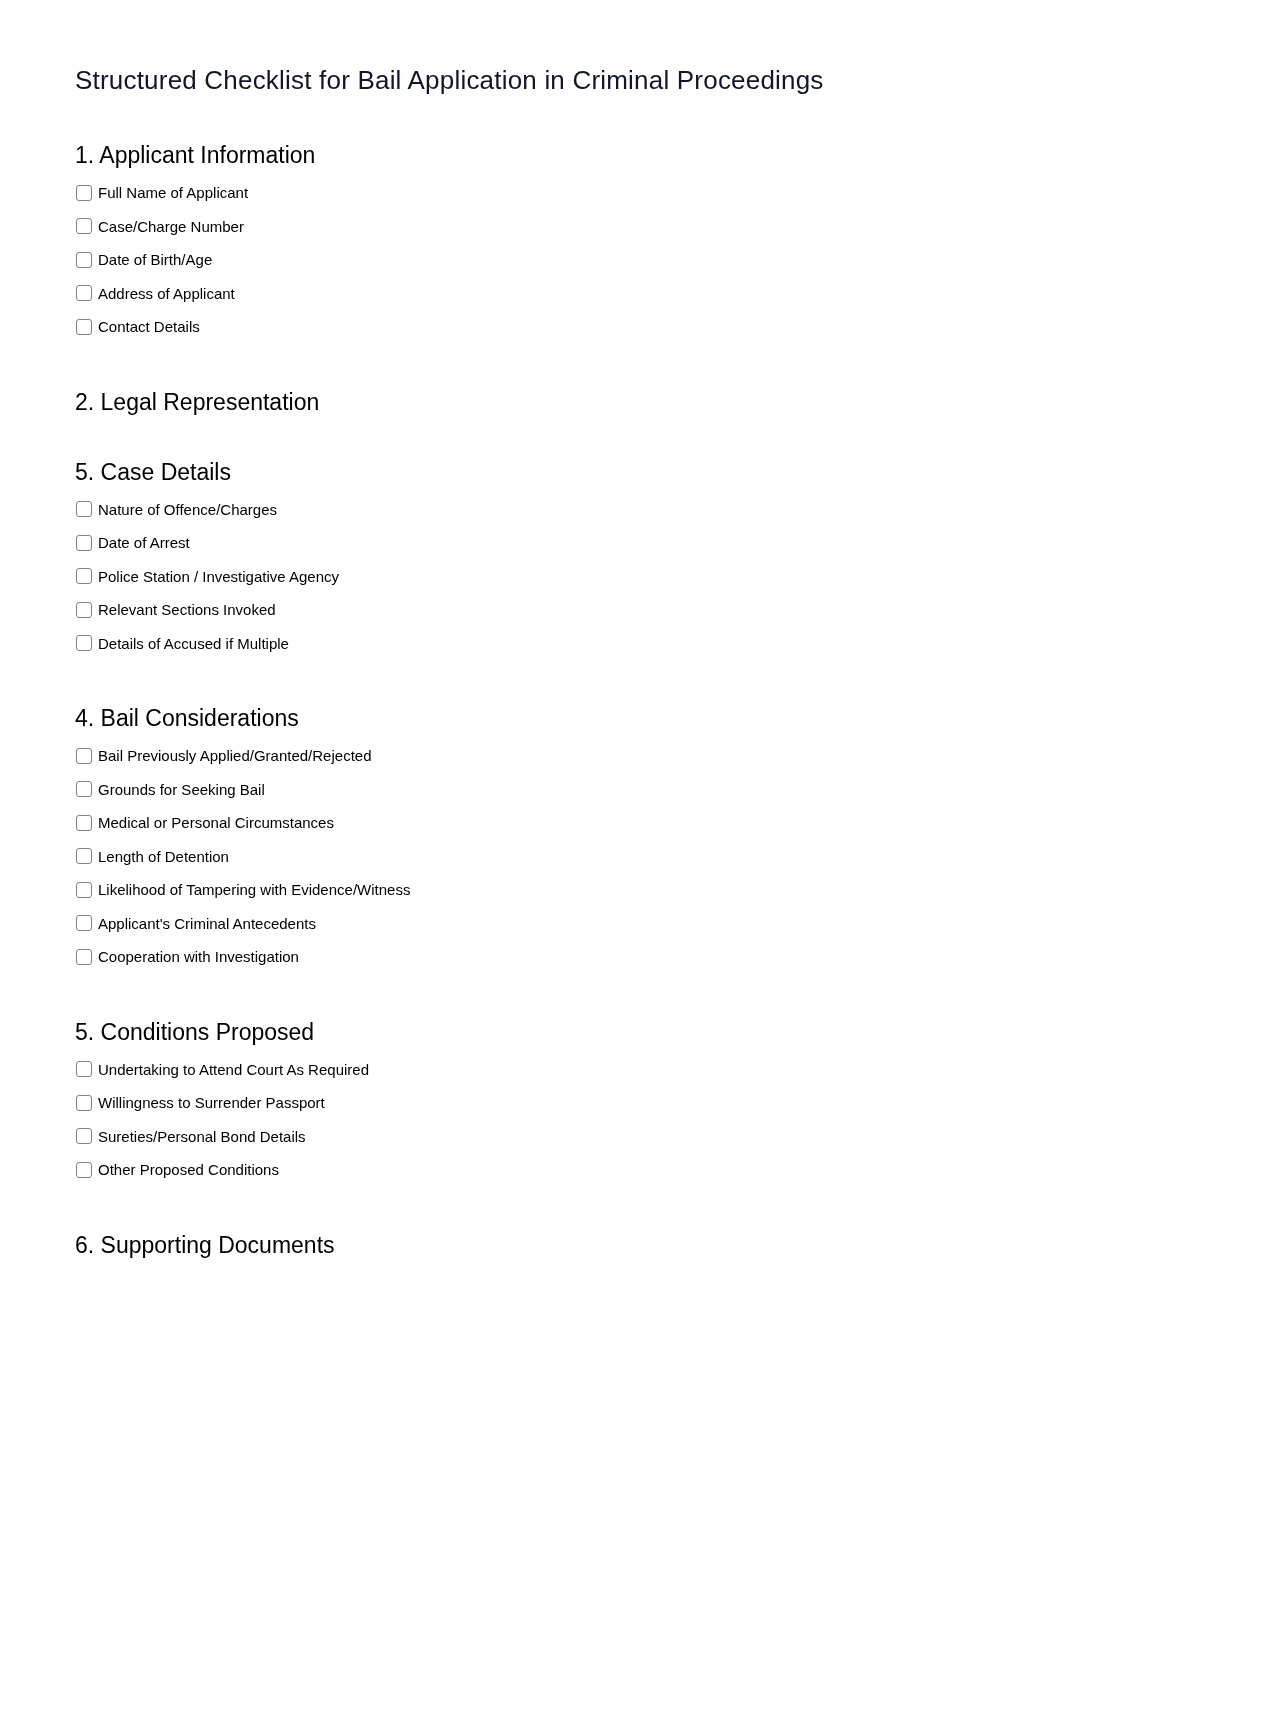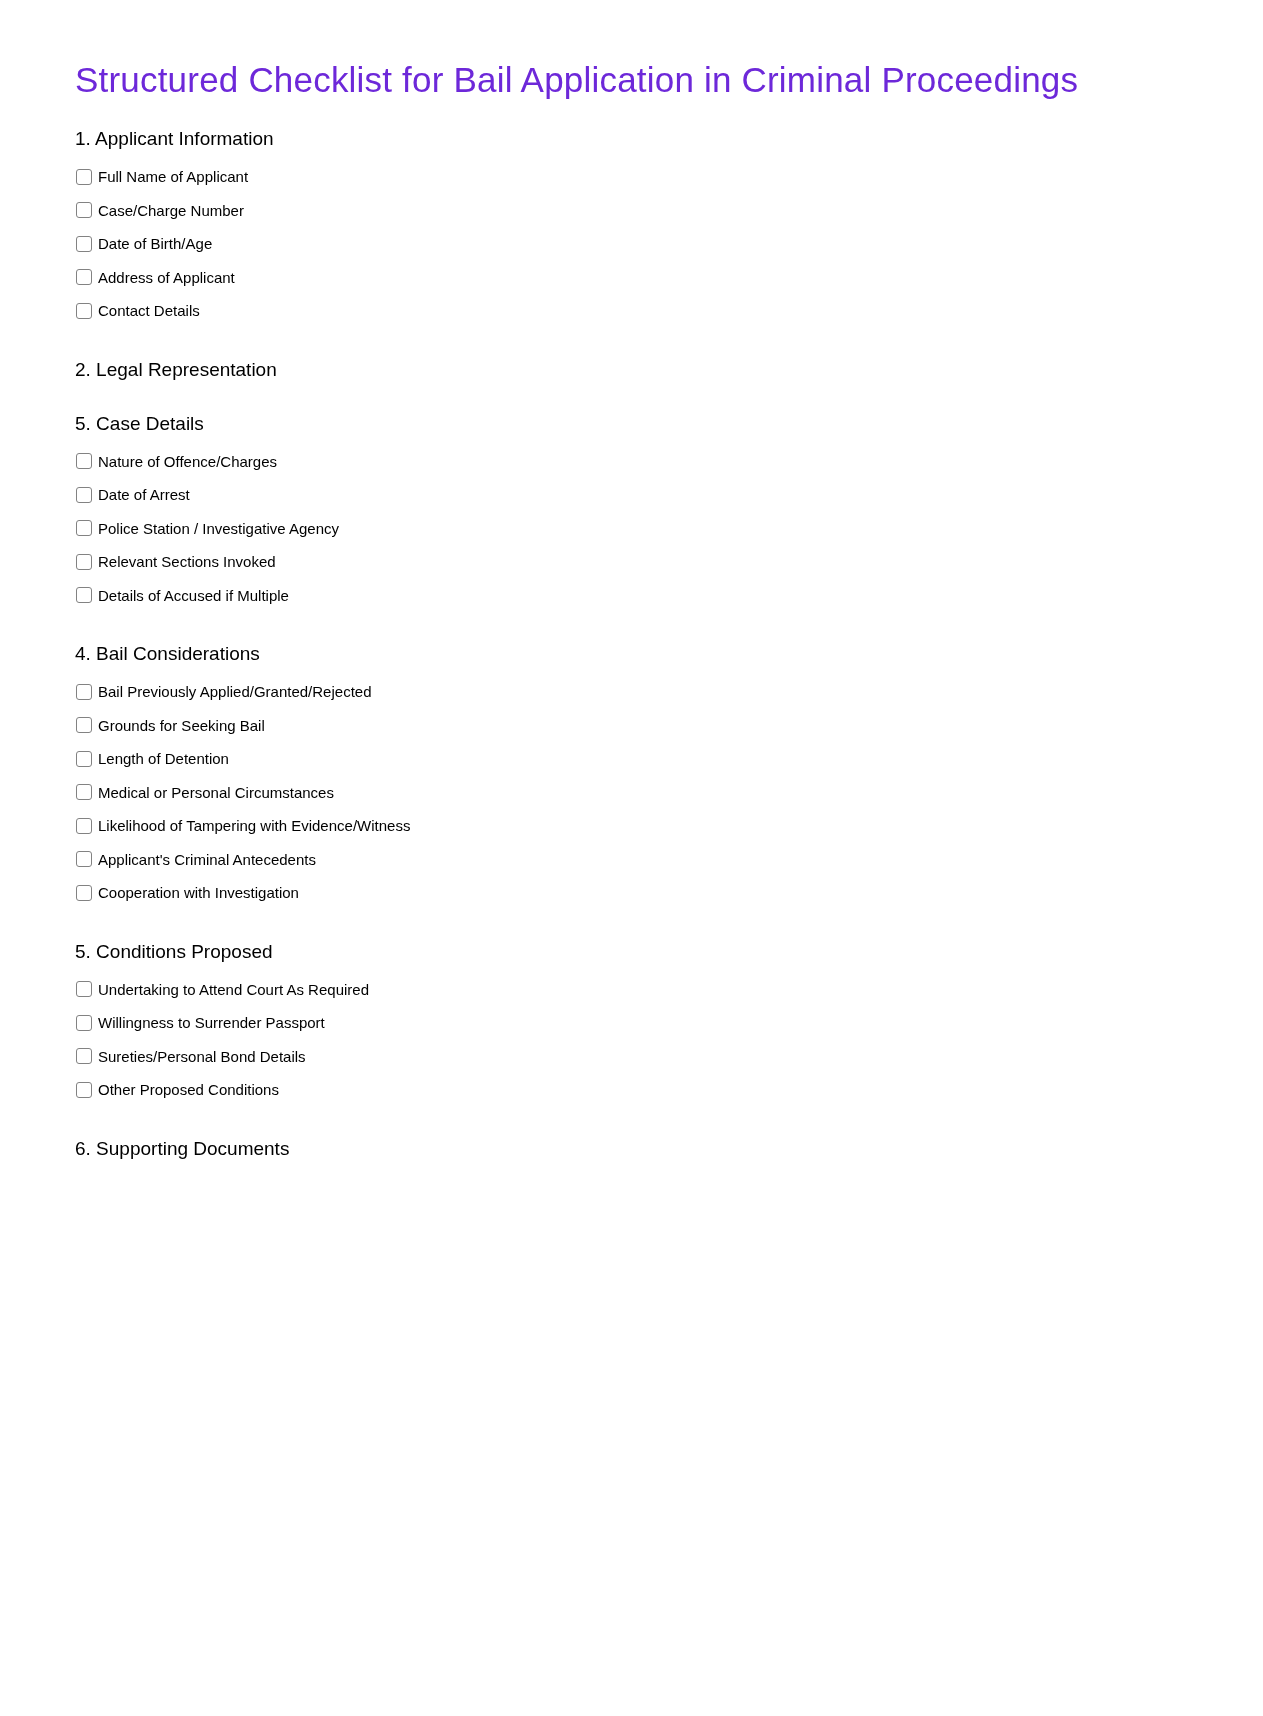--- a/index.html
+++ b/index.html
@@ -17,32 +17,32 @@
   }
   .content {
     position: absolute;
     left: 75px;
     top: 63px;
     width: 1120px;
     height: 1234px;   
     overflow: hidden;
   }
   h1.doc-title {
-    font-size: 35px;
+    font-size: 26px;
     font-weight: 400;
     line-height: 34px;
-    color: #6d28d9;
+    color: #0f172a;
     letter-spacing: 0.2px;
   }
   .section-heading {
-    font-size: 19px;
+    font-size: 23px;
     font-weight: 400;
     line-height: 24px;
     color: #000000;
-    margin-top: 30px;
+    margin-top: 46px;
   }
   .items { margin-top: 9px; }
   .item-row {
     display: flex;
     align-items: center;
     height: 33.5px;
   }
   .checkbox {
     width: 16px;
     height: 16px;
@@ -125,25 +125,25 @@
             <div class="item-row">
               <span class="checkbox" role="checkbox" aria-checked="false"></span>
               <span class="item-label">Bail Previously Applied/Granted/Rejected</span>
             </div>
             <div class="item-row">
               <span class="checkbox" role="checkbox" aria-checked="false"></span>
               <span class="item-label">Grounds for Seeking Bail</span>
             </div>
             <div class="item-row">
               <span class="checkbox" role="checkbox" aria-checked="false"></span>
-              <span class="item-label">Length of Detention</span>
+              <span class="item-label">Medical or Personal Circumstances</span>
             </div>
             <div class="item-row">
               <span class="checkbox" role="checkbox" aria-checked="false"></span>
-              <span class="item-label">Medical or Personal Circumstances</span>
+              <span class="item-label">Length of Detention</span>
             </div>
             <div class="item-row">
               <span class="checkbox" role="checkbox" aria-checked="false"></span>
               <span class="item-label">Likelihood of Tampering with Evidence/Witness</span>
             </div>
             <div class="item-row">
               <span class="checkbox" role="checkbox" aria-checked="false"></span>
               <span class="item-label">Applicant's Criminal Antecedents</span>
             </div>
             <div class="item-row">

